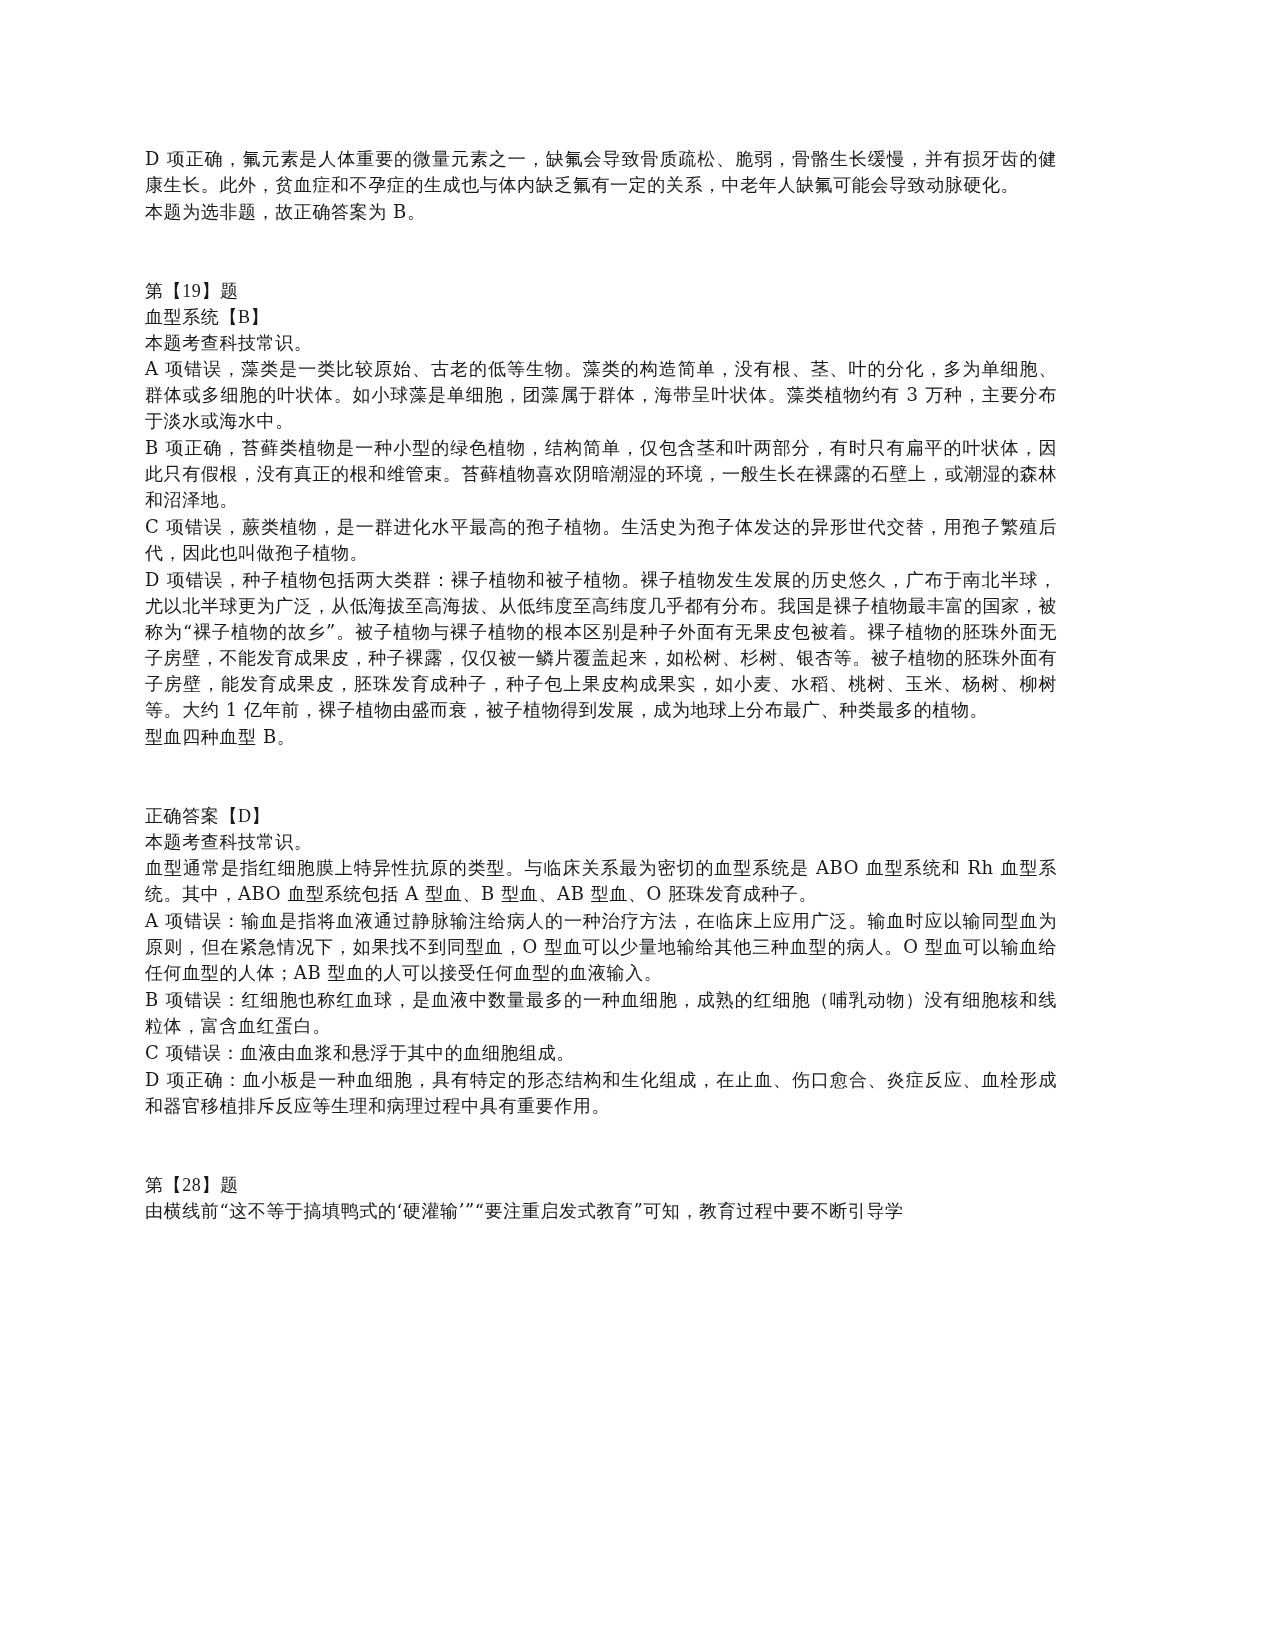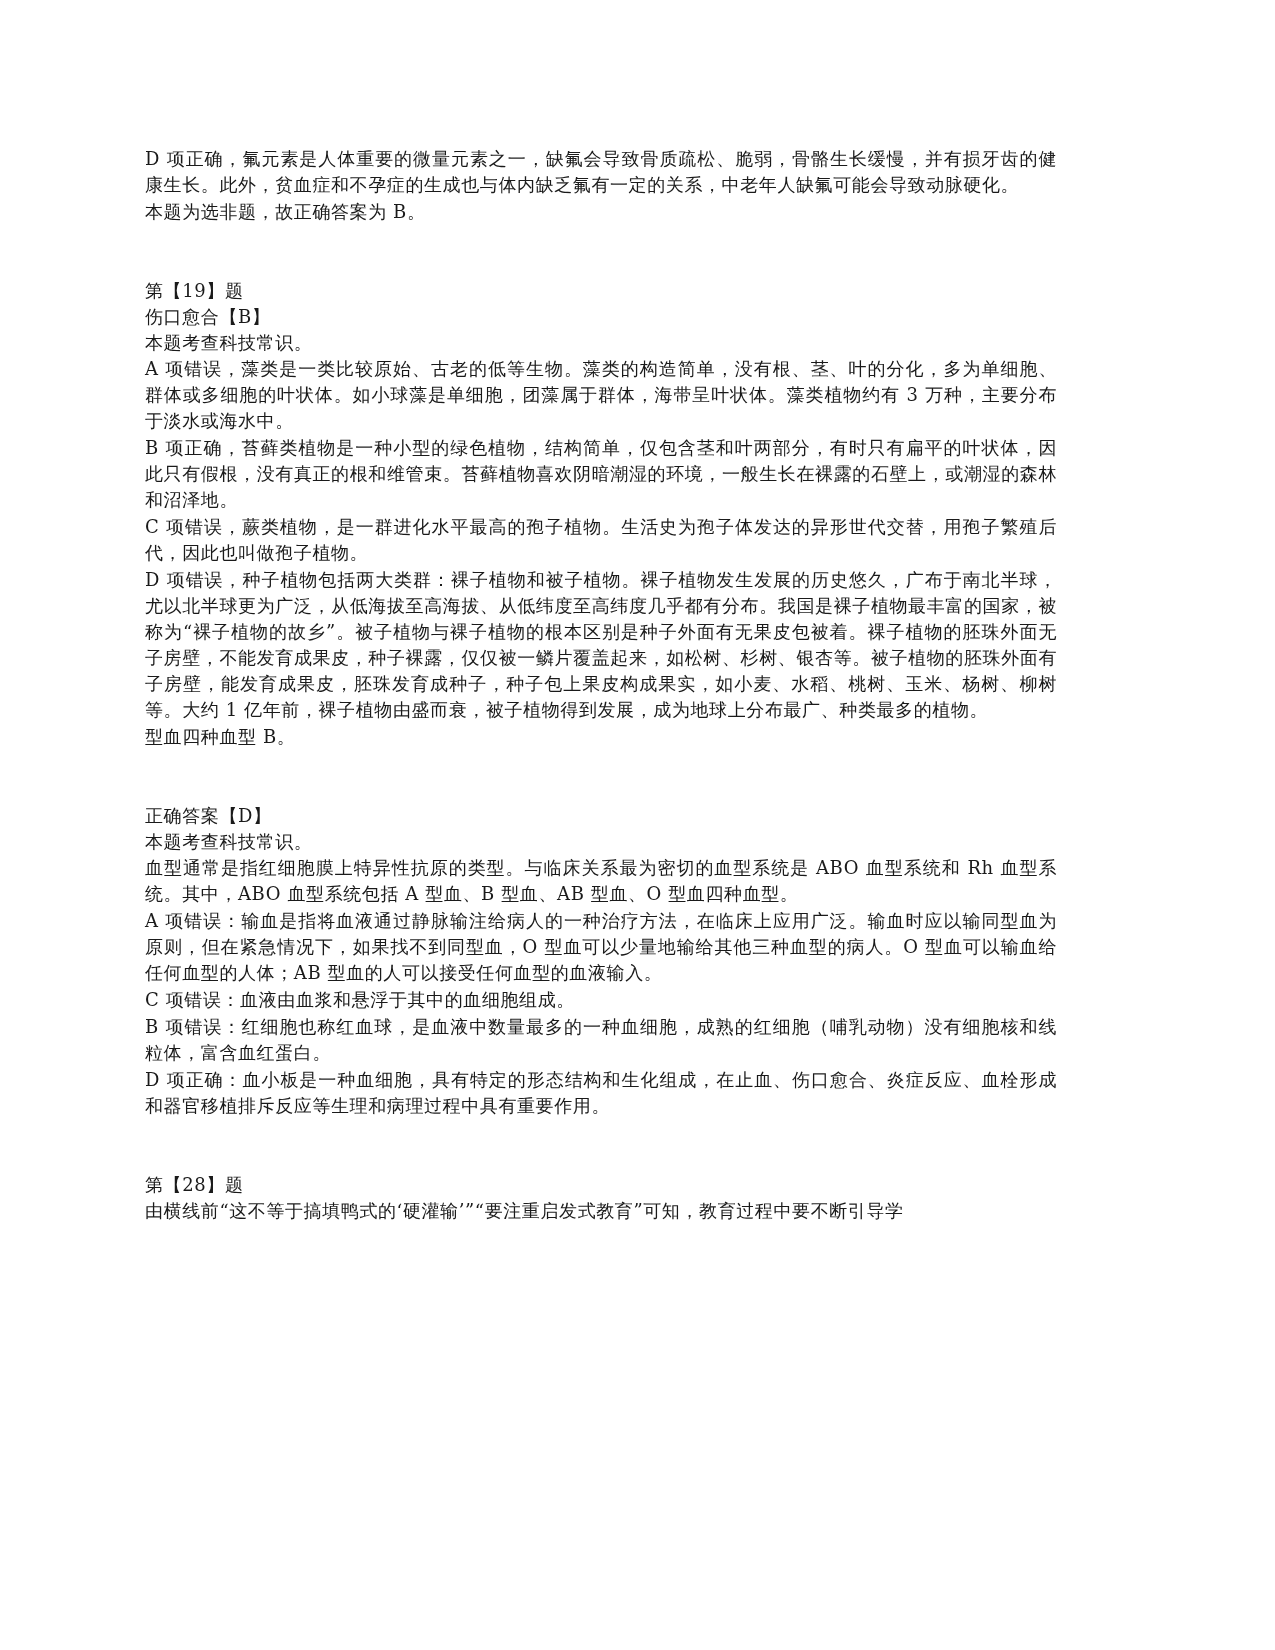--- a/index.html
+++ b/index.html
@@ -11,54 +11,54 @@
     width: 912px;
     font-family: "DejaVu Serif", "Liberation Serif", serif;
     font-size: 18px;
     line-height: 26px;
     color: #1a1a1a;
     letter-spacing: 0.6px;
   }
   .para { margin: 0 0 1px 0; text-align: justify; }
   .section { margin: 0; }
   .gap { height: 52px; }
-  .q-title, .q-answer, .q-topic { margin: 0; }
+  .q-title, .q-answer, .q-topic { margin: 0; font-family: Liberation Serif, serif; }
 </style>
 </head>
 <body>
 
 <div class="page">
 
   <div class="section">
     <p class="para">D 项正确，氟元素是人体重要的微量元素之一，缺氟会导致骨质疏松、脆弱，骨骼生长缓慢，并有损牙齿的健康生长。此外，贫血症和不孕症的生成也与体内缺乏氟有一定的关系，中老年人缺氟可能会导致动脉硬化。</p>
     <p class="para">本题为选非题，故正确答案为 B。</p>
   </div>
 
   <div class="gap"></div>
 
   <div class="section">
     <p class="q-title">第【19】题</p>
-    <p class="q-answer">伤口愈合【B】</p>
+    <p class="q-answer">血型系统【B】</p>
     <p class="q-topic">本题考查科技常识。</p>
     <p class="para">A 项错误，藻类是一类比较原始、古老的低等生物。藻类的构造简单，没有根、茎、叶的分化，多为单细胞、群体或多细胞的叶状体。如小球藻是单细胞，团藻属于群体，海带呈叶状体。藻类植物约有 3 万种，主要分布于淡水或海水中。</p>
     <p class="para">B 项正确，苔藓类植物是一种小型的绿色植物，结构简单，仅包含茎和叶两部分，有时只有扁平的叶状体，因此只有假根，没有真正的根和维管束。苔藓植物喜欢阴暗潮湿的环境，一般生长在裸露的石壁上，或潮湿的森林和沼泽地。</p>
     <p class="para">C 项错误，蕨类植物，是一群进化水平最高的孢子植物。生活史为孢子体发达的异形世代交替，用孢子繁殖后代，因此也叫做孢子植物。</p>
     <p class="para">D 项错误，种子植物包括两大类群：裸子植物和被子植物。裸子植物发生发展的历史悠久，广布于南北半球，尤以北半球更为广泛，从低海拔至高海拔、从低纬度至高纬度几乎都有分布。我国是裸子植物最丰富的国家，被称为“裸子植物的故乡”。被子植物与裸子植物的根本区别是种子外面有无果皮包被着。裸子植物的胚珠外面无子房壁，不能发育成果皮，种子裸露，仅仅被一鳞片覆盖起来，如松树、杉树、银杏等。被子植物的胚珠外面有子房壁，能发育成果皮，胚珠发育成种子，种子包上果皮构成果实，如小麦、水稻、桃树、玉米、杨树、柳树等。大约 1 亿年前，裸子植物由盛而衰，被子植物得到发展，成为地球上分布最广、种类最多的植物。</p>
     <p class="para">型血四种血型 B。</p>
   </div>
 
   <div class="gap"></div>
 
   <div class="section">
     <p class="q-answer">正确答案【D】</p>
     <p class="q-topic">本题考查科技常识。</p>
-    <p class="para">血型通常是指红细胞膜上特异性抗原的类型。与临床关系最为密切的血型系统是 ABO 血型系统和 Rh 血型系统。其中，ABO 血型系统包括 A 型血、B 型血、AB 型血、O 型血四种血型。</p>
+    <p class="para">血型通常是指红细胞膜上特异性抗原的类型。与临床关系最为密切的血型系统是 ABO 血型系统和 Rh 血型系统。其中，ABO 血型系统包括 A 型血、B 型血、AB 型血、O 胚珠发育成种子。</p>
     <p class="para">A 项错误：输血是指将血液通过静脉输注给病人的一种治疗方法，在临床上应用广泛。输血时应以输同型血为原则，但在紧急情况下，如果找不到同型血，O 型血可以少量地输给其他三种血型的病人。O 型血可以输血给任何血型的人体；AB 型血的人可以接受任何血型的血液输入。</p>
+    <p class="para">B 项错误：红细胞也称红血球，是血液中数量最多的一种血细胞，成熟的红细胞（哺乳动物）没有细胞核和线粒体，富含血红蛋白。</p>
     <p class="para">C 项错误：血液由血浆和悬浮于其中的血细胞组成。</p>
-    <p class="para">B 项错误：红细胞也称红血球，是血液中数量最多的一种血细胞，成熟的红细胞（哺乳动物）没有细胞核和线粒体，富含血红蛋白。</p>
     <p class="para">D 项正确：血小板是一种血细胞，具有特定的形态结构和生化组成，在止血、伤口愈合、炎症反应、血栓形成和器官移植排斥反应等生理和病理过程中具有重要作用。</p>
   </div>
 
   <div class="gap"></div>
 
   <div class="section">
     <p class="q-title">第【28】题</p>
     <p class="para">由横线前“这不等于搞填鸭式的‘硬灌输’”“要注重启发式教育”可知，教育过程中要不断引导学</p>
   </div>
 

